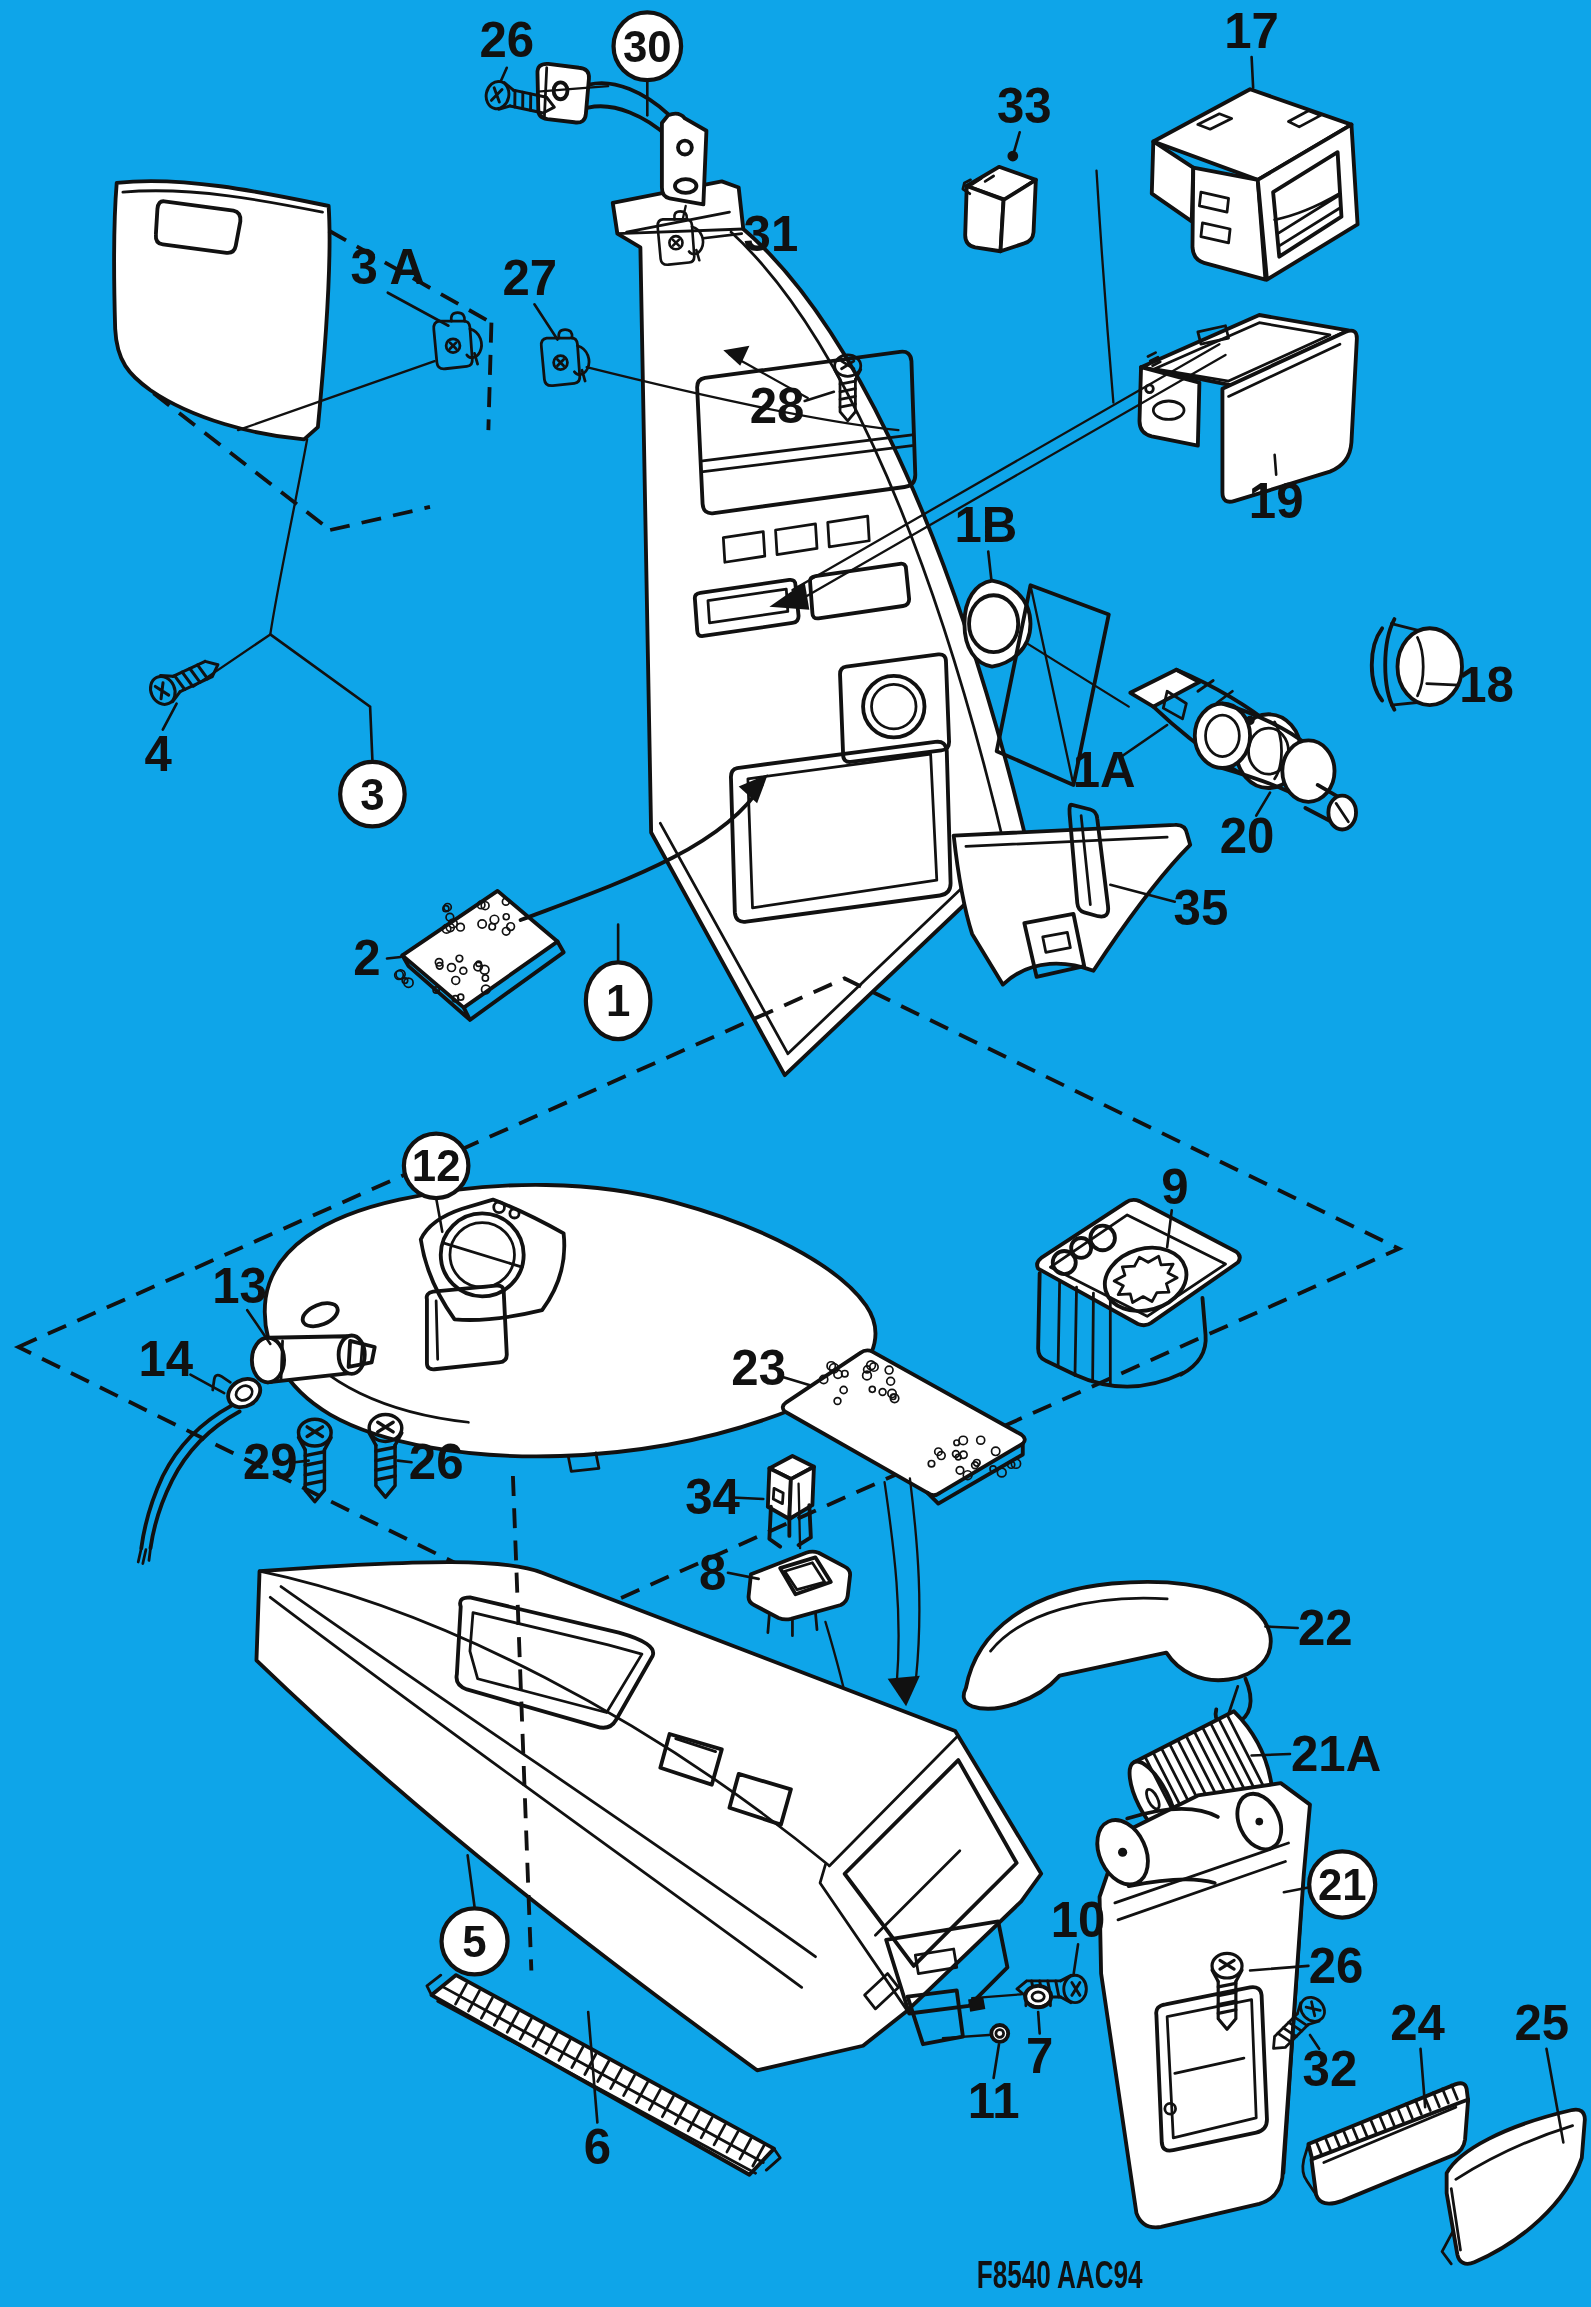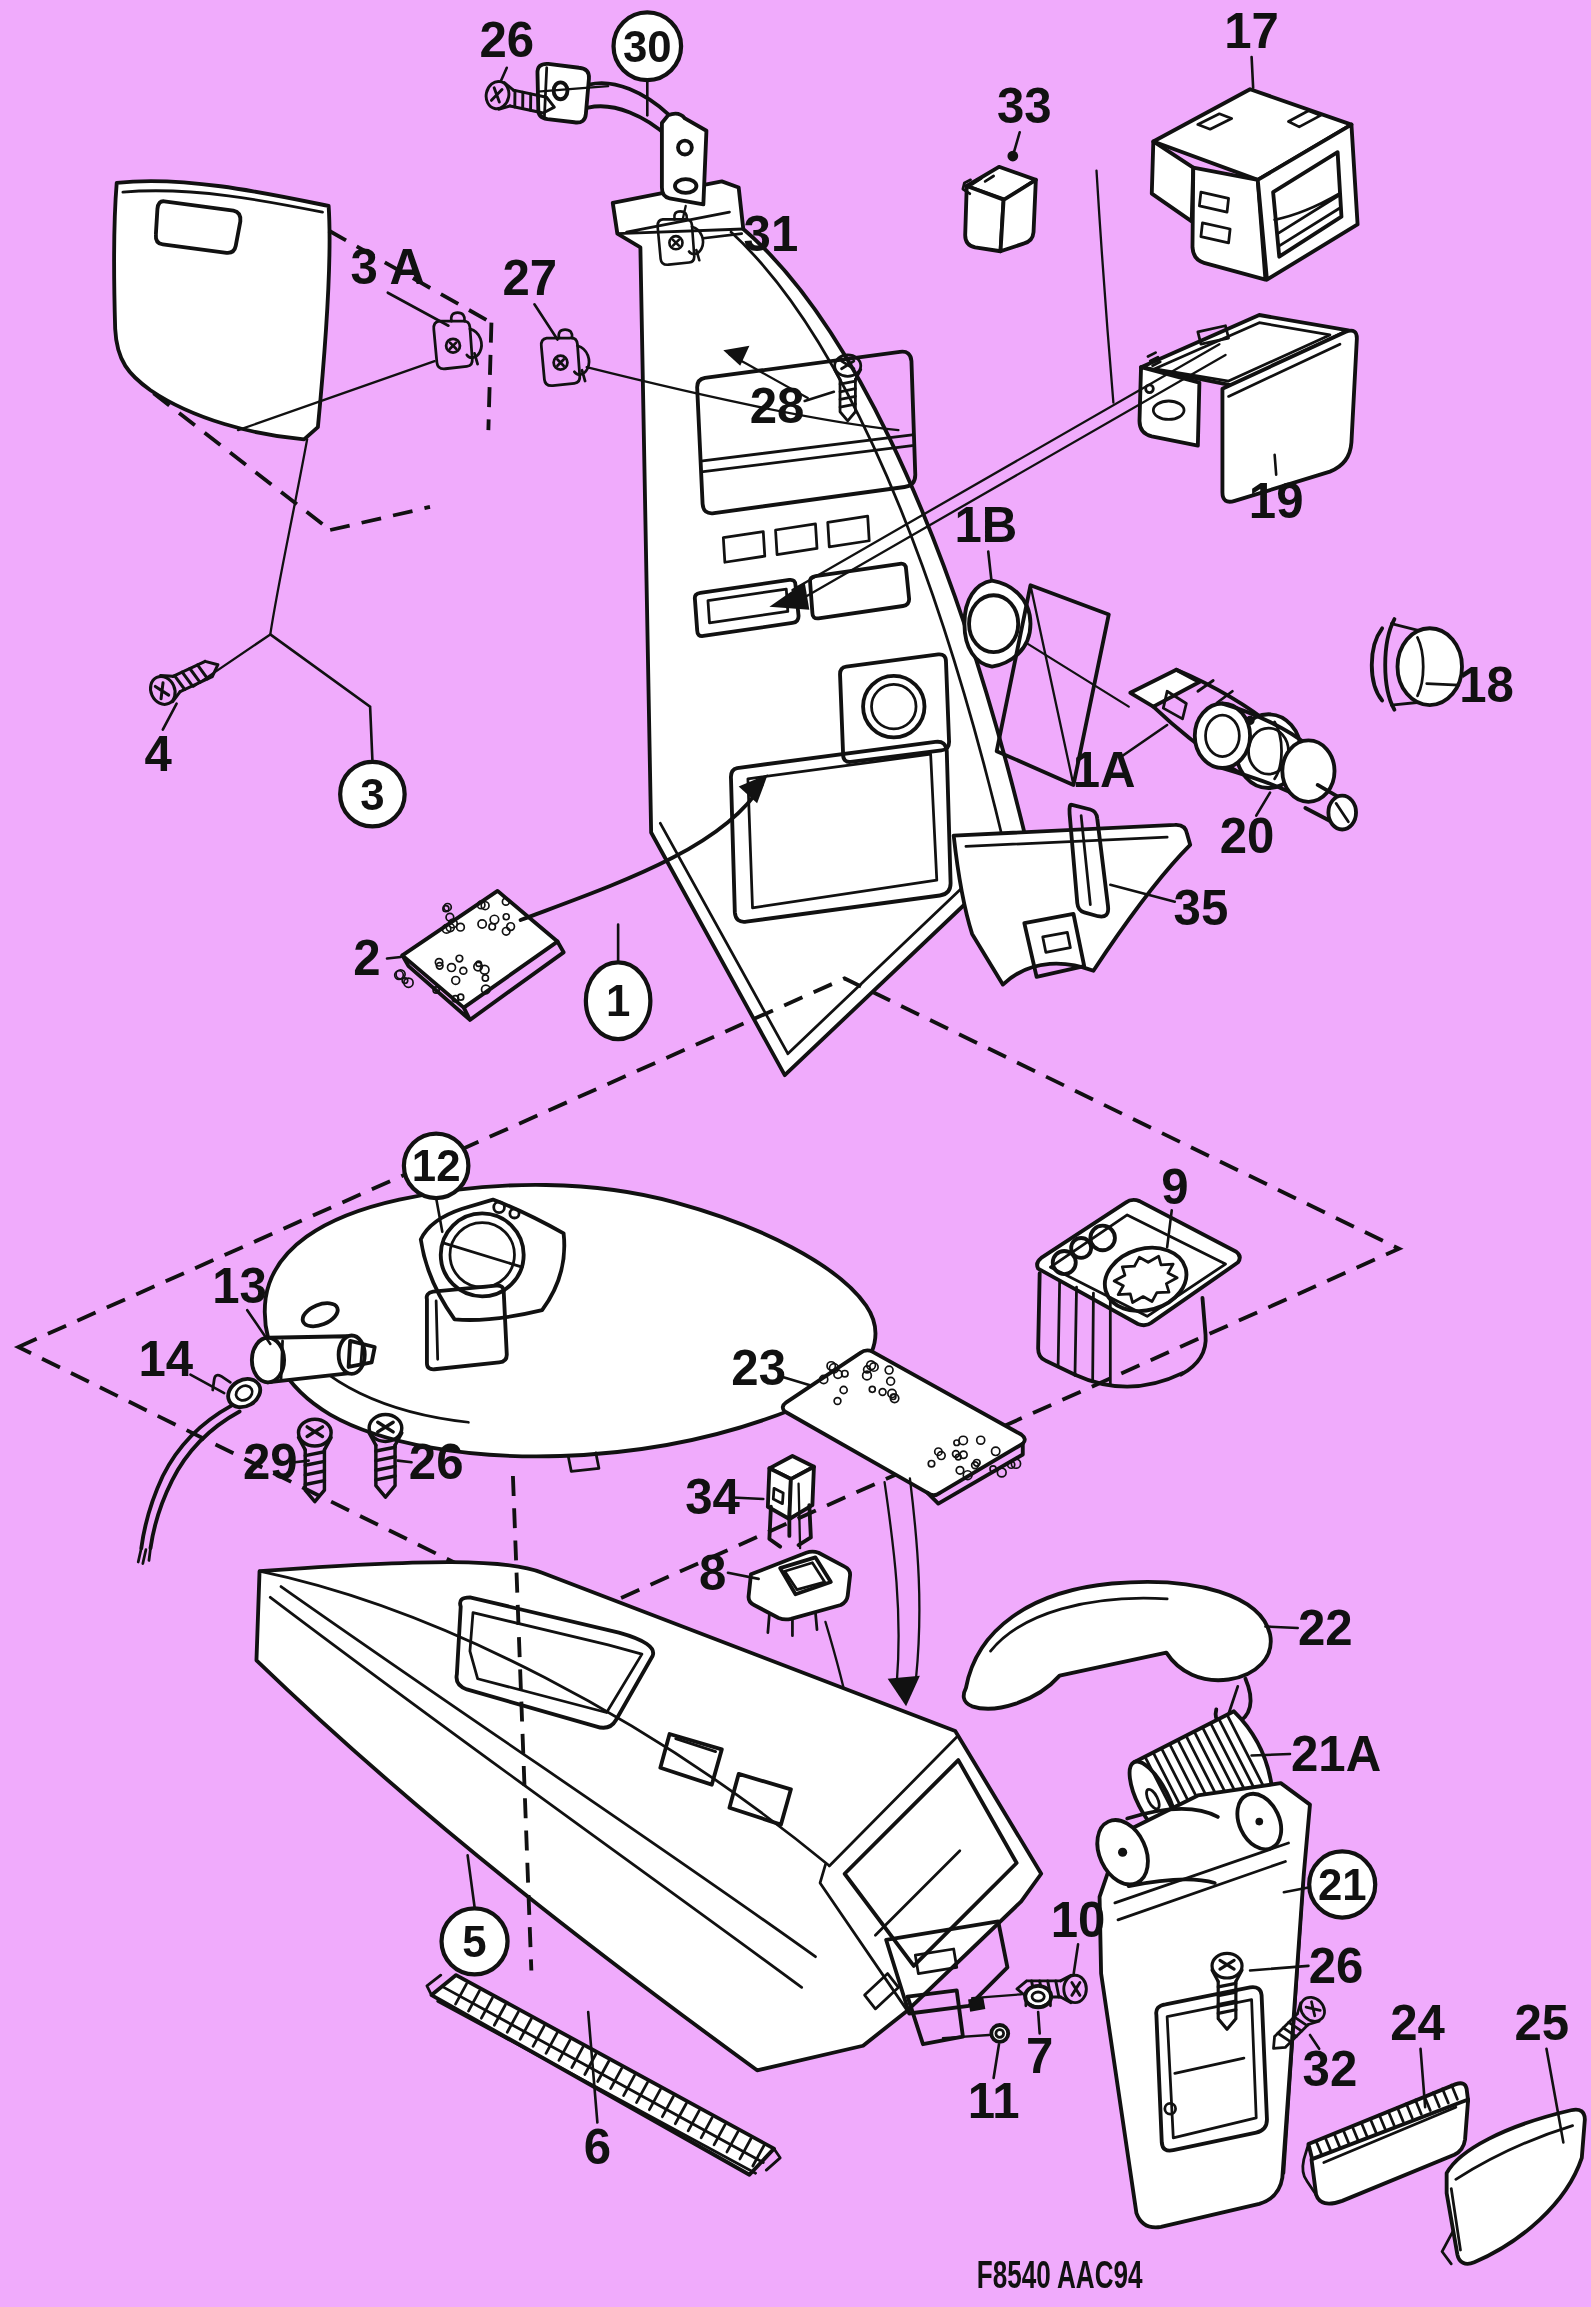--- a/index.html
+++ b/index.html
@@ -1,16 +1,16 @@
 <!DOCTYPE html>
 <html style="font-size:12.3px"><head>
 <meta charset="utf-8">
 <style>
   html,body{margin:0;padding:0;background:#fff;}
-  .stage{position:relative;width:1591px;height:2307px;background:#f0abfc;overflow:hidden;}
+  .stage{position:relative;width:1591px;height:2307px;background:#0ea5e9;overflow:hidden;}
   svg{position:absolute;left:0;top:0;}
   .ln{stroke:#111;fill:none;stroke-width:5;stroke-linecap:round;stroke-linejoin:round;}
   .solid{stroke:#111;fill:#fff;stroke-width:5;stroke-linecap:round;stroke-linejoin:round;}
   .thin{stroke:#111;fill:none;stroke-width:3;stroke-linecap:round;}
   .det{stroke:#111;fill:none;stroke-width:3.6;stroke-linecap:round;stroke-linejoin:round;}
   .dashed{stroke:#111;fill:none;stroke-width:5;stroke-dasharray:26 16;stroke-linecap:butt;}
   .fillk{fill:#111;stroke:none;}
   .dot{stroke:#111;stroke-width:2.2;fill:none;}
   .leader{stroke:#111;stroke-width:3.4;fill:none;stroke-linecap:round;}
   .callout-circle{stroke:#111;stroke-width:5.5;fill:#fff;}

